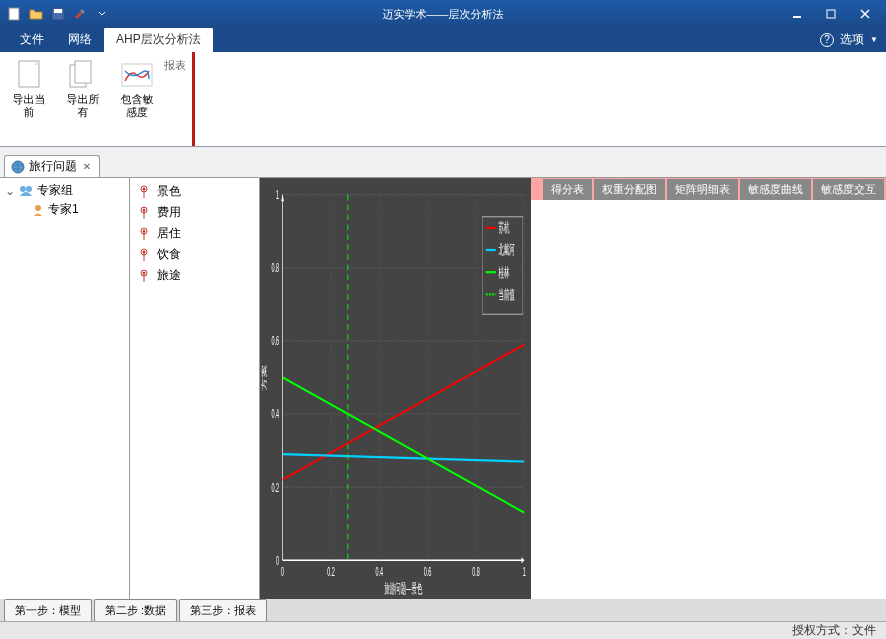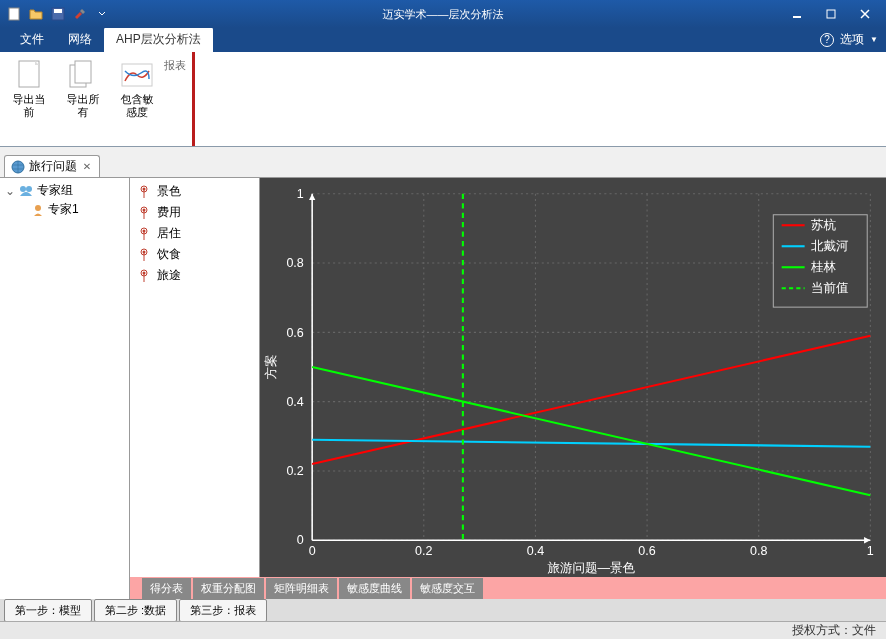--- a/index.html
+++ b/index.html
@@ -172,21 +172,21 @@
       <span>
           <svg width="14" height="14">
             <circle cx="7" cy="5" r="3" fill="#e8a050"></circle>
             <path d="M3 13q4-5 8 0" fill="#e8a050"></path>
           </svg>
         </span>
       <span>专家1</span>
     </div>
   </div>
 
-  <div style="flex:1;display:flex;flex-direction:column;min-width:0">
+  <div style="flex:1;display:flex;flex-direction:row;min-width:0">
     <div style="flex:1;display:flex;min-height:0">
 
       <div class="criteria-panel">
         <div class="crit-item">
             <span class="crit-icon">
               <svg>
                 <circle cx="7" cy="4" r="3" fill="none" stroke="#c04030"></circle>
                 <circle cx="7" cy="4" r="1.5" fill="#c04030"></circle>
                 <line x1="7" y1="5" x2="7" y2="13" stroke="#c04030"></line>
               </svg>

